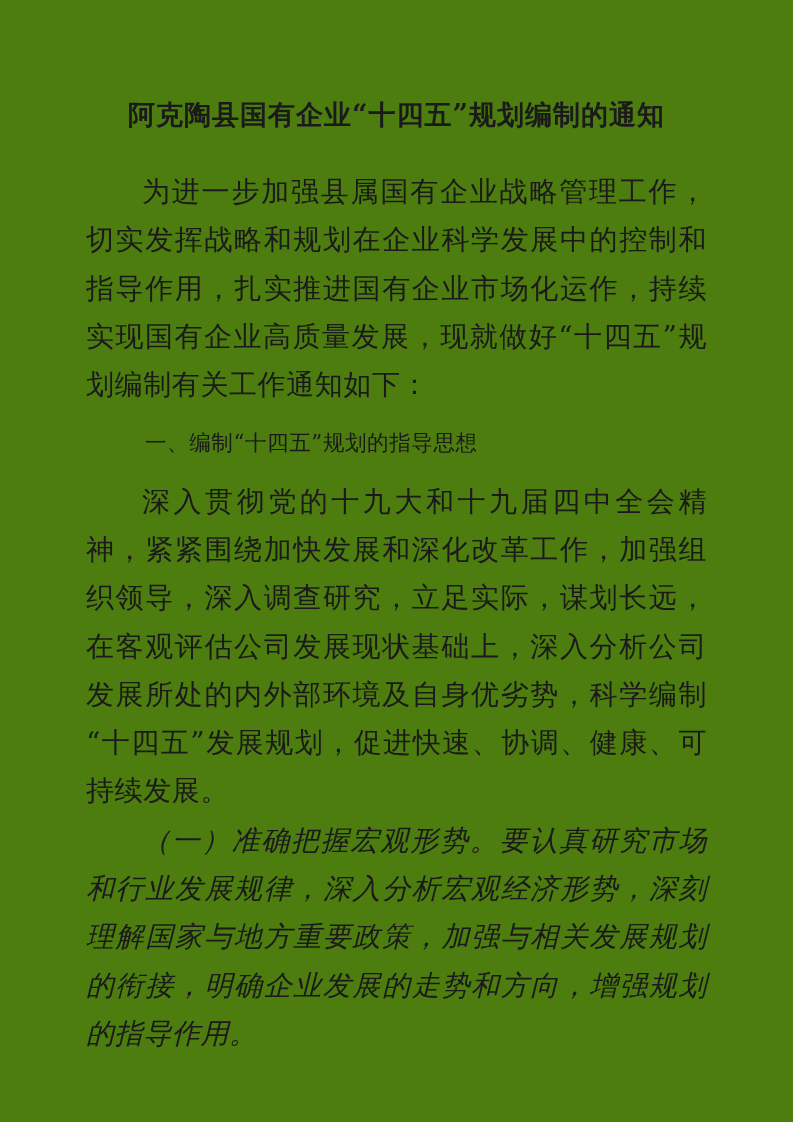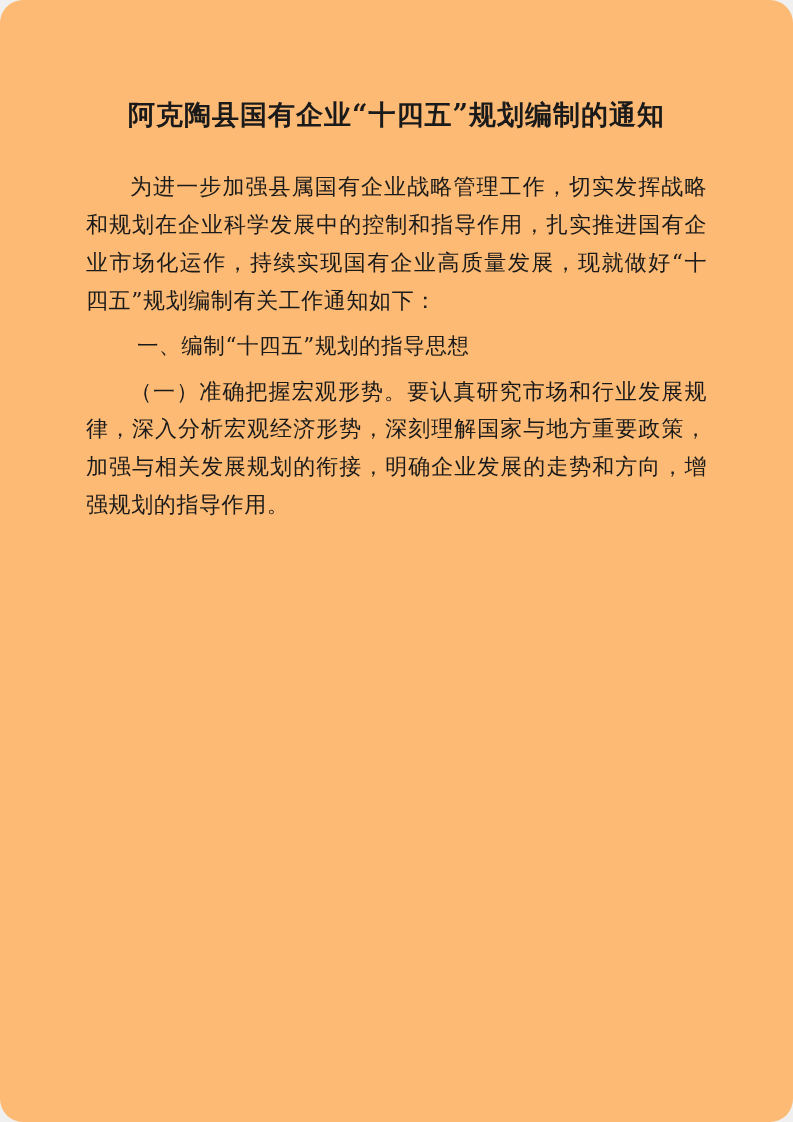--- a/index.html
+++ b/index.html
@@ -3,73 +3,74 @@
 <meta charset="utf-8">
 <style>
   html, body {
     margin: 0;
     padding: 0;
     background: #f0f0f0;
   }
   .page {
     width: 793px;
     height: 1122px;
-    background: #fdba74;
+    background: #4d7c0f;
     margin: 0 auto;
     position: relative;
     box-sizing: border-box;
     padding: 78px 86px 60px 86px;
     font-family: "DejaVu Serif", "Liberation Serif", serif;
     color: #1a1a1a;
     overflow: hidden;
-    border-radius: 23px;
   }
   .doc-title {
     text-align: center;
     font-size: 27px;
     line-height: 1.42;
     font-weight: bold;
     letter-spacing: 1px;
     margin: 18px 0 0 0;
     font-family: "DejaVu Serif", "Liberation Serif", serif;
   }
   .body-block {
     margin-top: 34px;
   }
   p.para {
-    font-size: 22px;
+    font-size: 28px;
     line-height: 1.72;
     margin: 0 0 2px 0;
     text-align: justify;
     text-justify: inter-ideograph;
     text-indent: 2em;
     letter-spacing: 0.6px;
   }
   p.para.gap {
+    font-style: italic;
   }
   p.heading {
     font-size: 21.5px;
     line-height: 1.72;
-    margin: 8px;
+    margin: 16px;
     text-indent: 2em;
     letter-spacing: 0.6px;
   }
 </style>
 </head>
 <body>
 
 <div class="page">
 
   <h1 class="doc-title">阿克陶县国有企业“十四五”规划编制的通知</h1>
 
   <div class="body-block">
 
     <p class="para">为进一步加强县属国有企业战略管理工作，切实发挥战略和规划在企业科学发展中的控制和指导作用，扎实推进国有企业市场化运作，持续实现国有企业高质量发展，现就做好“十四五”规划编制有关工作通知如下：</p>
 
     <p class="heading">一、编制“十四五”规划的指导思想</p>
 
+    <p class="para">深入贯彻党的十九大和十九届四中全会精神，紧紧围绕加快发展和深化改革工作，加强组织领导，深入调查研究，立足实际，谋划长远，在客观评估公司发展现状基础上，深入分析公司发展所处的内外部环境及自身优劣势，科学编制“十四五”发展规划，促进快速、协调、健康、可持续发展。</p>
 
 
     <p class="para gap">（一）准确把握宏观形势。要认真研究市场和行业发展规律，深入分析宏观经济形势，深刻理解国家与地方重要政策，加强与相关发展规划的衔接，明确企业发展的走势和方向，增强规划的指导作用。</p>
 
 
   </div>
 </div>
 
 </body></html>

